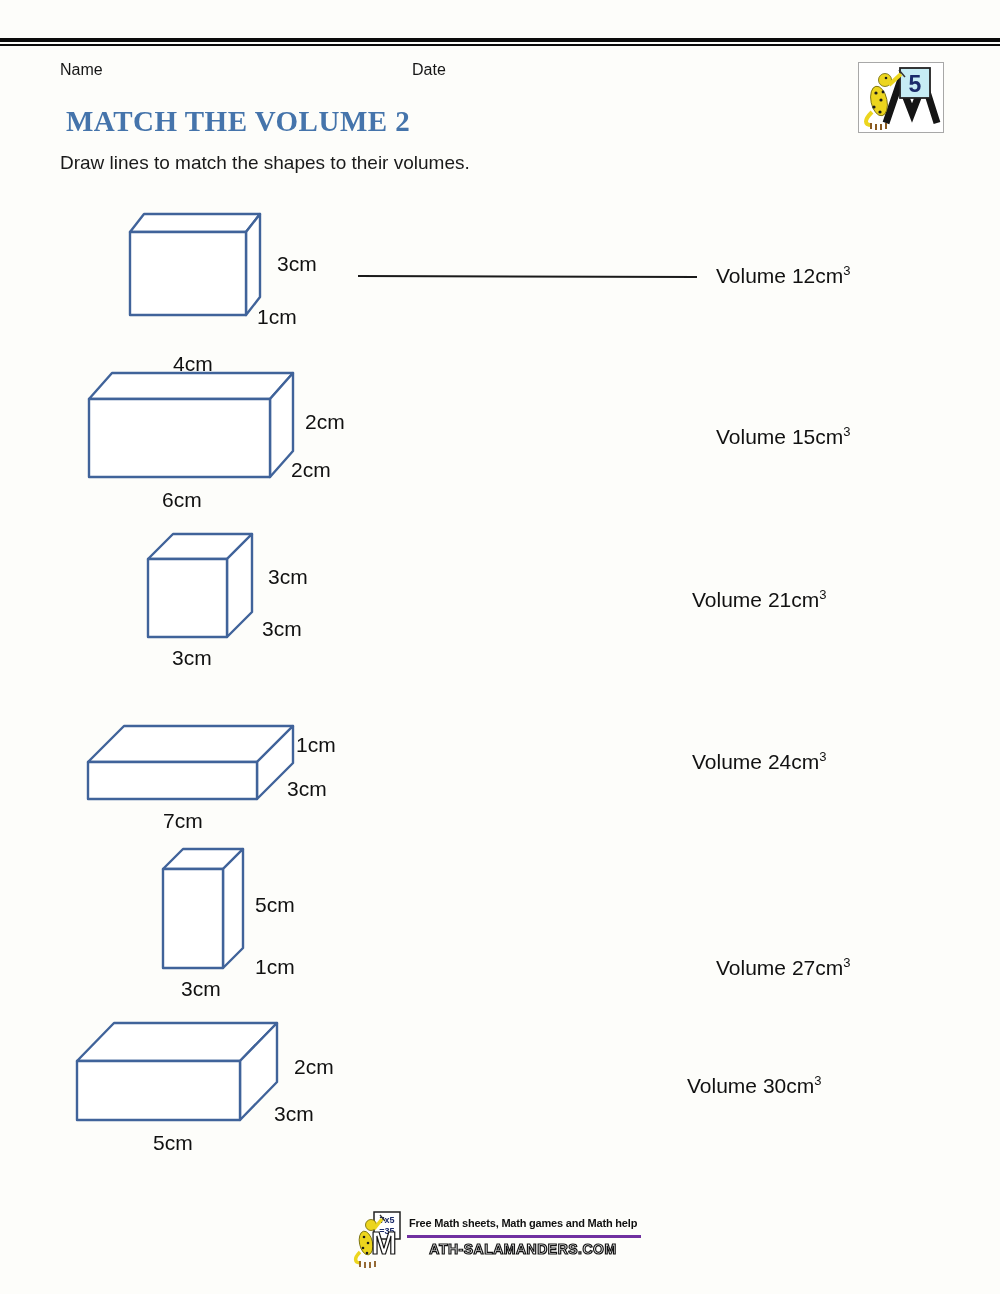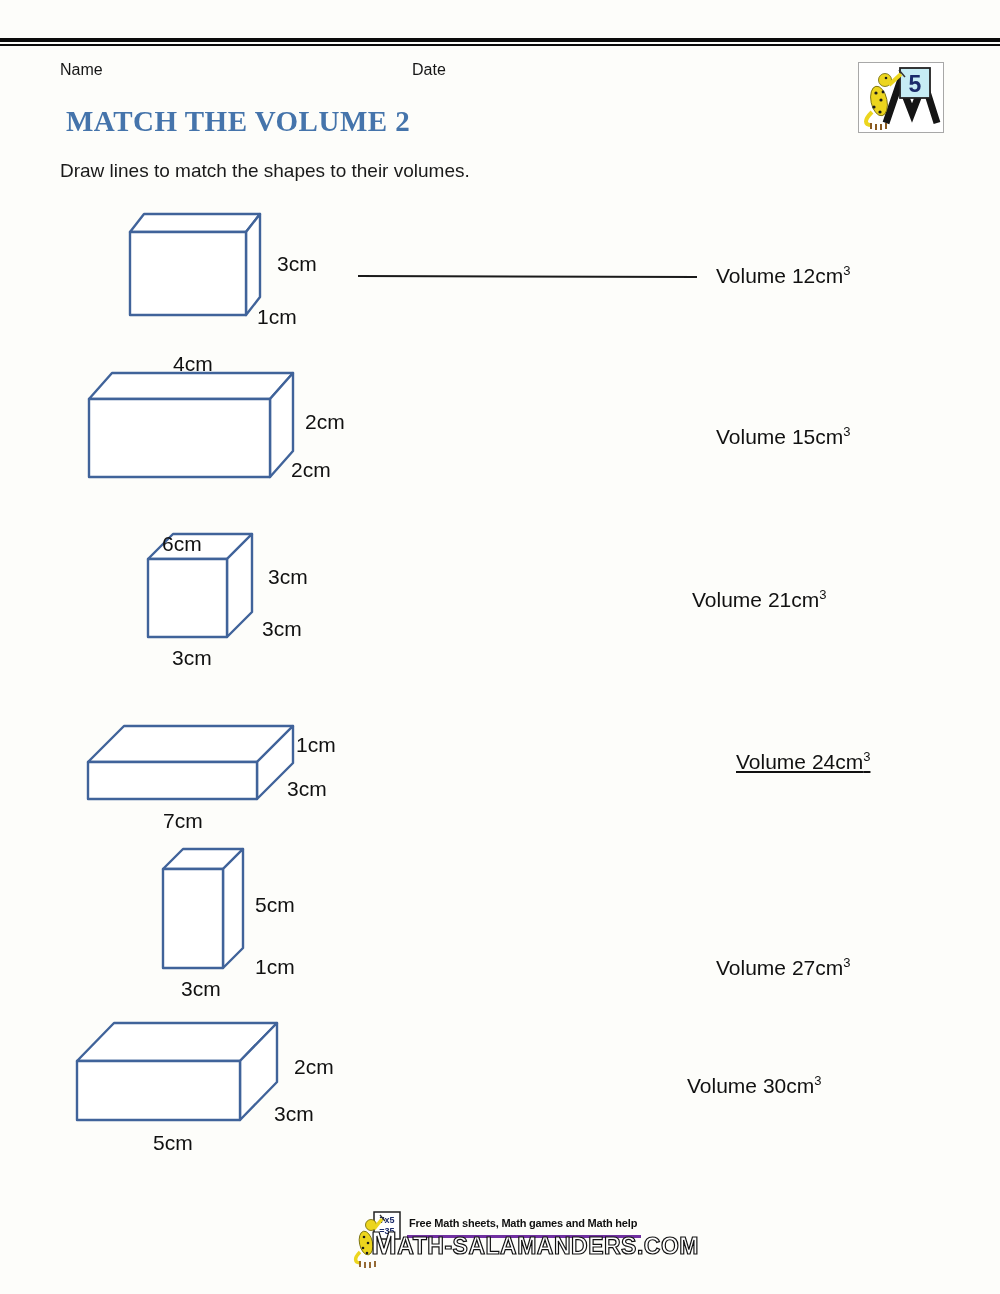--- a/index.html
+++ b/index.html
@@ -15,40 +15,40 @@
   .corner-logo{
     position:absolute;left:858px;top:62px;width:84px;height:69px;
     background:#fff;border:1px solid #a8a8a8;
   }
   .page-title{
     position:absolute;left:59px;top:105px;
     font-family:"Liberation Serif",serif;font-size:29px;font-weight:700;
     letter-spacing:0.5px;
     margin-left:7px;
   }
-  .instruction{position:absolute;left:60px;top:160px;font-size:19px;color:#1a1a1a;}
+  .instruction{position:absolute;left:60px;top:152px;font-size:19px;color:#1a1a1a;}
   #shapes-svg{position:absolute;left:0;top:0;width:1000px;height:1294px;}
   .dim-label{position:absolute;font-size:21px;color:#111;white-space:nowrap;line-height:1.1;}
   .volume-label{position:absolute;font-size:21px;color:#111;white-space:nowrap;line-height:1.2;}
   .volume-label sup{font-size:13px;line-height:0;}
   
   .footer{position:absolute;left:352px;top:1206px;width:330px;height:68px;}
   .footer-icon{position:absolute;left:0;top:4px;width:62px;height:60px;}
   .footer-tagline{
     position:absolute;left:57px;top:11px;width:250px;
     font-size:11px;font-weight:700;color:#101010;letter-spacing:-0.2px;white-space:nowrap;
   }
   .footer-rule{position:absolute;left:55px;top:29px;width:234px;height:3px;background:#7030a0;}
   .wordmark{
     position:absolute;left:19px;top:20px;display:flex;align-items:baseline;
     font-family:"Liberation Sans",sans-serif;font-weight:700;
     color:#ffffff;-webkit-text-stroke:1.2px #111;letter-spacing:0.5px;white-space:nowrap;
   }
   .wordmark-m{font-size:31px;}
-  .wordmark-rest{font-size:23px;}
+  .wordmark-rest{font-size:14px;margin-left:32px;}
 </style>
 </head>
 <body>
 
 <div id="page">
 
   <div class="rule-thick"></div>
   <div class="rule-thin"></div>
 
   <div class="name-label">Name</div>
@@ -146,32 +146,32 @@
       <span class="wordmark-m">M</span>
         <span class="wordmark-rest">ATH-SALAMANDERS.COM</span>
     </div>
   </div>
 
 <div class="dim-label" style="left: 277px; top: 252px;">3cm</div>
     <div class="dim-label" style="left: 257px; top: 305px;">1cm</div>
     <div class="dim-label" style="left: 173px; top: 319px; margin-top: 33px;">4cm</div>
     <div class="dim-label" style="left: 305px; top: 410px;">2cm</div>
     <div class="dim-label" style="left: 291px; top: 458px;">2cm</div>
-    <div class="dim-label" style="left: 162px; top: 488px; margin-top: 44px;">6cm</div>
+    <div class="dim-label" style="left: 162px; top: 488px;">6cm</div>
     <div class="dim-label" style="left: 268px; top: 565px;">3cm</div>
     <div class="dim-label" style="left: 262px; top: 617px;">3cm</div>
     <div class="dim-label" style="left: 172px; top: 646px;">3cm</div>
     <div class="dim-label" style="left: 296px; top: 733px;">1cm</div>
     <div class="dim-label" style="left: 287px; top: 777px;">3cm</div>
     <div class="dim-label" style="left: 163px; top: 809px;">7cm</div>
     <div class="dim-label" style="left: 255px; top: 893px;">5cm</div>
     <div class="dim-label" style="left: 255px; top: 955px;">1cm</div>
     <div class="dim-label" style="left: 181px; top: 977px;">3cm</div>
     <div class="dim-label" style="left: 294px; top: 1055px;">2cm</div>
     <div class="dim-label" style="left: 274px; top: 1102px;">3cm</div>
     <div class="dim-label" style="left: 153px; top: 1131px;">5cm</div>
     <div class="volume-label" style="left: 716px; top: 263px;"><span>Volume 12cm</span><sup>3</sup></div>
     <div class="volume-label" style="left: 716px; top: 424px;"><span>Volume 15cm</span><sup>3</sup></div>
     <div class="volume-label" style="left: 692px; top: 587px;"><span>Volume 21cm</span><sup>3</sup></div>
-    <div class="volume-label" style="left: 736px; top: 749px; text-decoration: underline;"><span>Volume 24cm</span><sup>3</sup></div>
+    <div class="volume-label" style="left: 692px; top: 749px;"><span>Volume 24cm</span><sup>3</sup></div>
     <div class="volume-label" style="left: 716px; top: 911px; margin-top: 44px;"><span>Volume 27cm</span><sup>3</sup></div>
     <div class="volume-label" style="left: 687px; top: 1073px;"><span>Volume 30cm</span><sup>3</sup></div>
   </div>
 
 </body></html>

